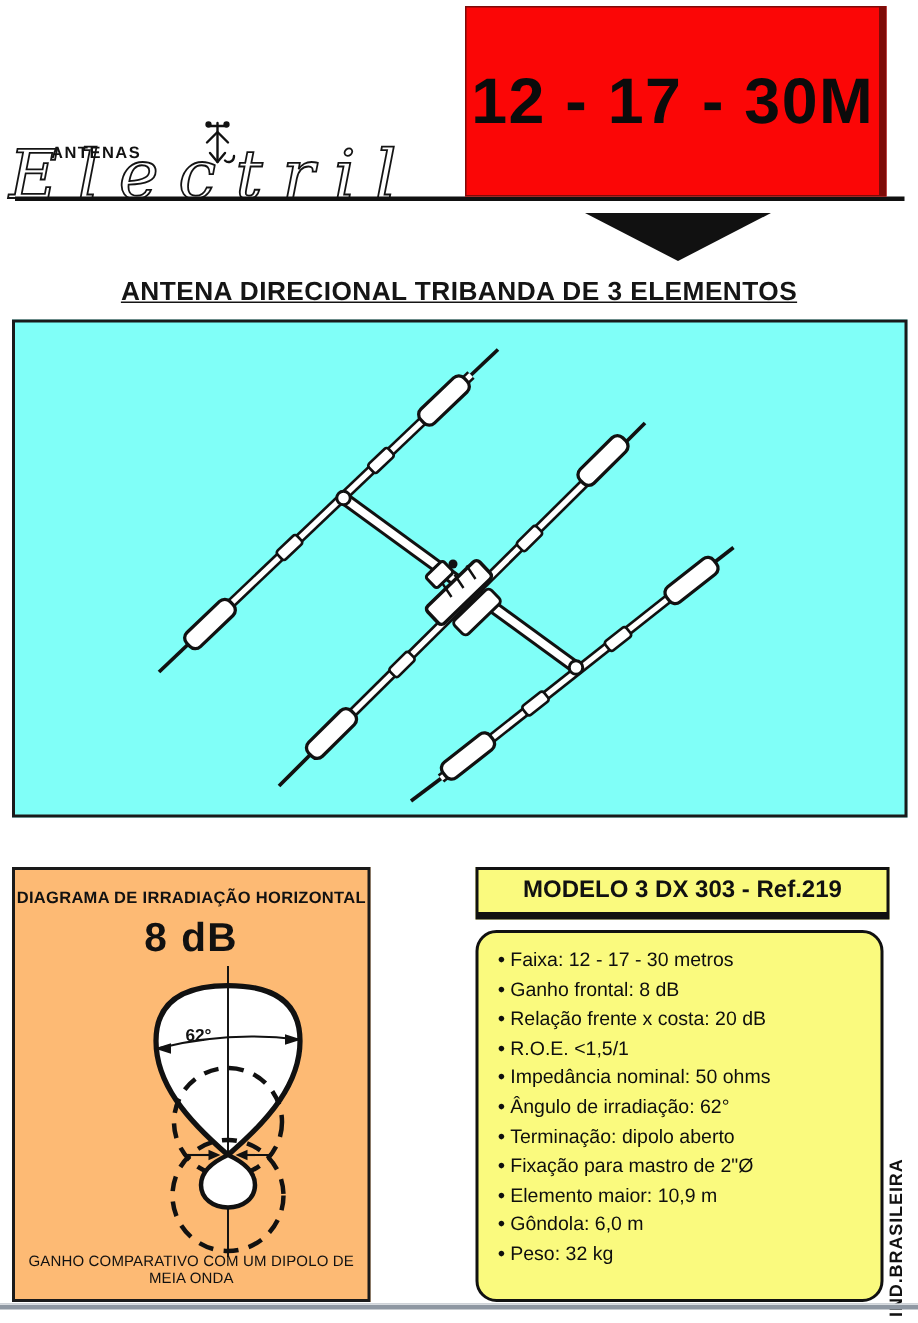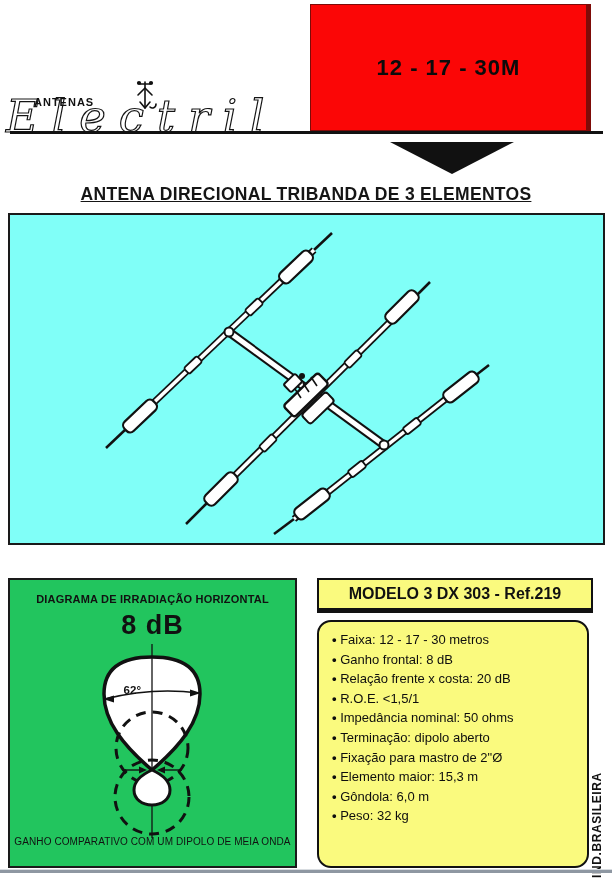--- a/index.html
+++ b/index.html
@@ -8,37 +8,37 @@
 
   
   .antenas-label{position:absolute;left:34px;top:96px;font-size:11px;font-weight:bold;
                  letter-spacing:1px;color:#111;}
   .logo-svg{position:absolute;left:0;top:78px;}
   .logo-rule{position:absolute;left:10px;top:131px;width:593px;height:3px;background:#111;}
 
   .banner{position:absolute;left:310px;top:4px;width:281px;height:127px;box-sizing:border-box;
           background:#FB0606;border:1px solid #7e0b08;border-right:5px solid #7e0b08;
           display:flex;flex-direction:column;align-items:center;justify-content:center;gap:2px;}
-  .banner .l1{font-size:22px;font-weight:bold;letter-spacing:1px;color:#0b0b0b;line-height:36px;}
+  .banner .l1{font-size:43px;font-weight:bold;letter-spacing:1px;color:#0b0b0b;line-height:36px;}
   .banner .l2{font-size:31px;font-weight:bold;letter-spacing:2px;color:#0b0b0b;line-height:34px;}
 
   .down-arrow{position:absolute;left:390px;top:142px;width:0;height:0;
               border-left:62px solid transparent;border-right:62px solid transparent;
               border-top:32px solid #111;}
 
   .main-title{position:absolute;left:0;top:184px;width:612px;text-align:center;
               font-size:17.5px;font-weight:bold;letter-spacing:0.3px;color:#151515;text-decoration:underline;}
 
   
   .antenna-panel{position:absolute;left:8px;top:213px;width:597px;height:332px;box-sizing:border-box;
                  background:#80FFF8;border:2px solid #1a1a1a;}
 
   
-  .diagram-panel{position:absolute;left:8px;top:578px;width:289px;height:290px;box-sizing:border-box;
-                 background:#22c55e;border:2px solid #1a1a1a;}
+  .diagram-panel{position:absolute;left:8px;top:578px;width:239px;height:290px;box-sizing:border-box;
+                 background:#fdba74;border:2px solid #1a1a1a;}
   .diagram-title{position:absolute;left:0;top:13px;width:100%;text-align:center;
                  font-size:11px;font-weight:bold;letter-spacing:0.2px;}
   .gain-label{position:absolute;left:0;top:30px;width:100%;text-align:center;
               font-size:27px;font-weight:bold;letter-spacing:1px;}
   .pattern-svg{position:absolute;left:0;top:62px;}
   .diagram-caption{position:absolute;left:0;top:256px;width:100%;text-align:center;
                    font-size:10px;font-weight:normal;letter-spacing:0.1px;}
 
   
   .model-header{position:absolute;left:317px;top:578px;width:276px;height:35px;box-sizing:border-box;
@@ -172,23 +172,24 @@
   </div>
 
   <div class="model-header">MODELO 3 DX 303 - Ref.219</div>
   <div class="spec-box">
     <ul>
       <li>Faixa: 12 - 17 - 30 metros</li>
       <li>Ganho frontal: 8 dB</li>
       <li>Relação frente x costa: 20 dB</li>
       <li>R.O.E. &lt;1,5/1</li>
       <li>Impedância nominal: 50 ohms</li>
+      <li>Ângulo de irradiação: 62°</li>
       <li>Terminação: dipolo aberto</li>
       <li>Fixação para mastro de 2"Ø</li>
-      <li>Elemento maior: 15,3 m</li>
+      <li>Elemento maior: 10,9 m</li>
       <li>Gôndola: 6,0 m</li>
       <li>Peso: 32 kg</li>
     </ul>
   </div>
 
   <div class="ind-note">IND.BRASILEIRA</div>
 
   <div class="bottom-rule"></div>
 
 </div>

